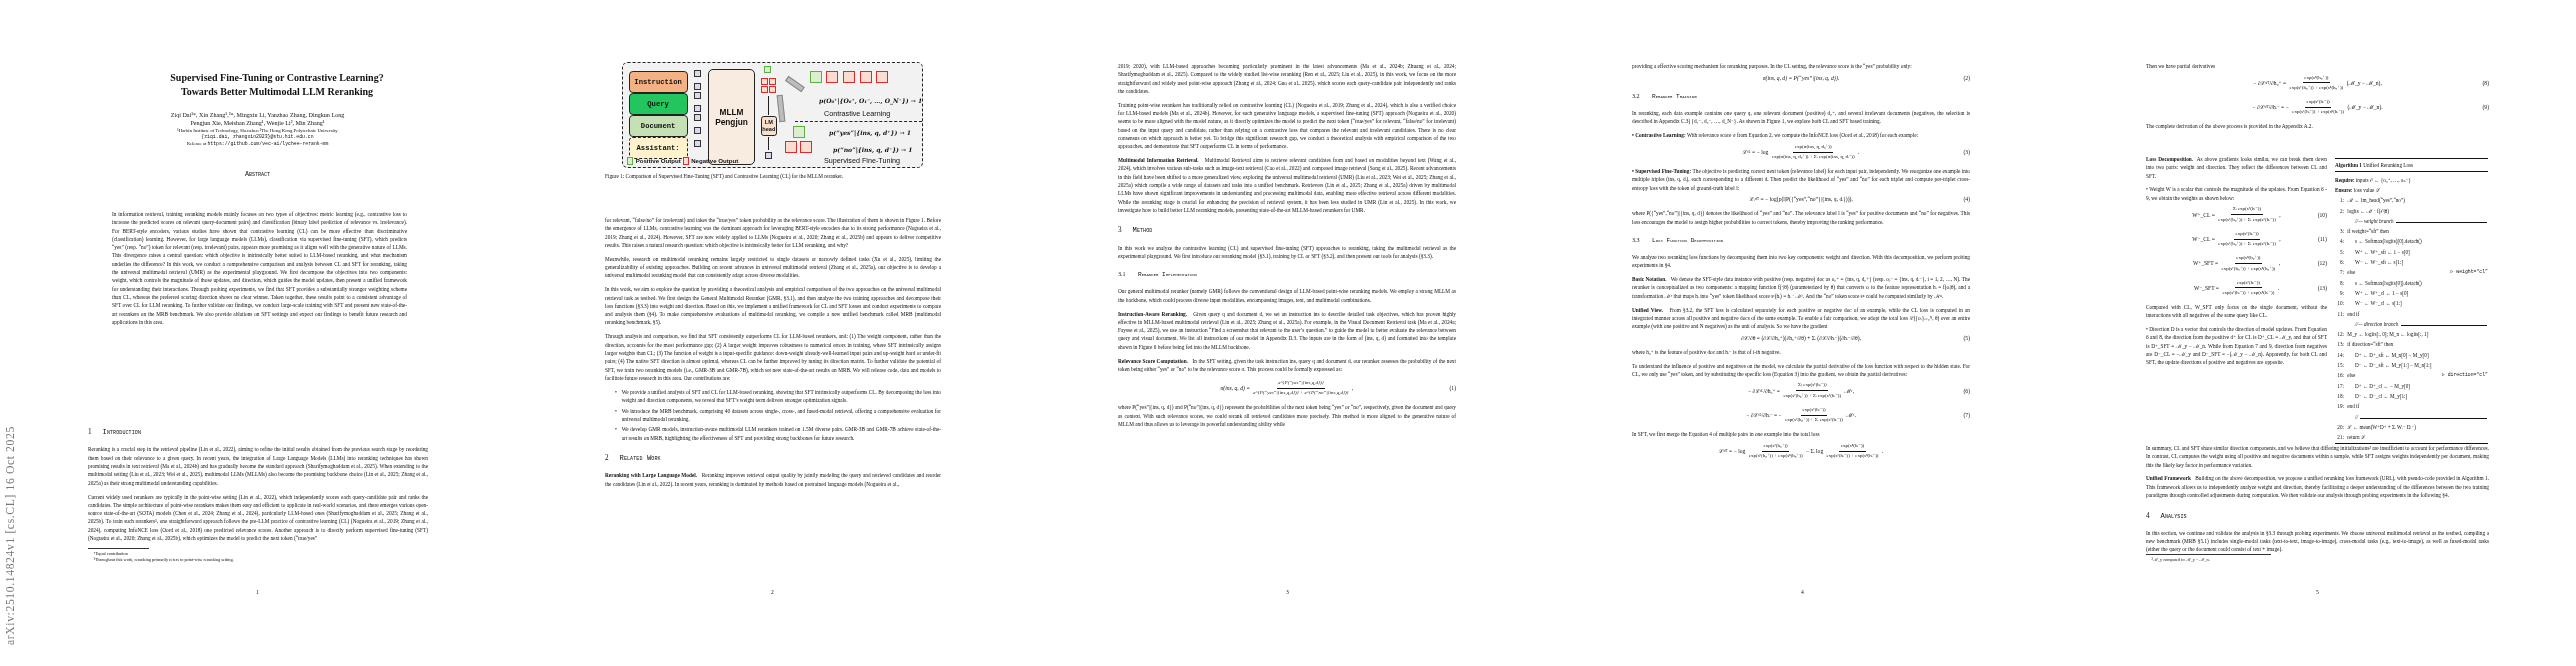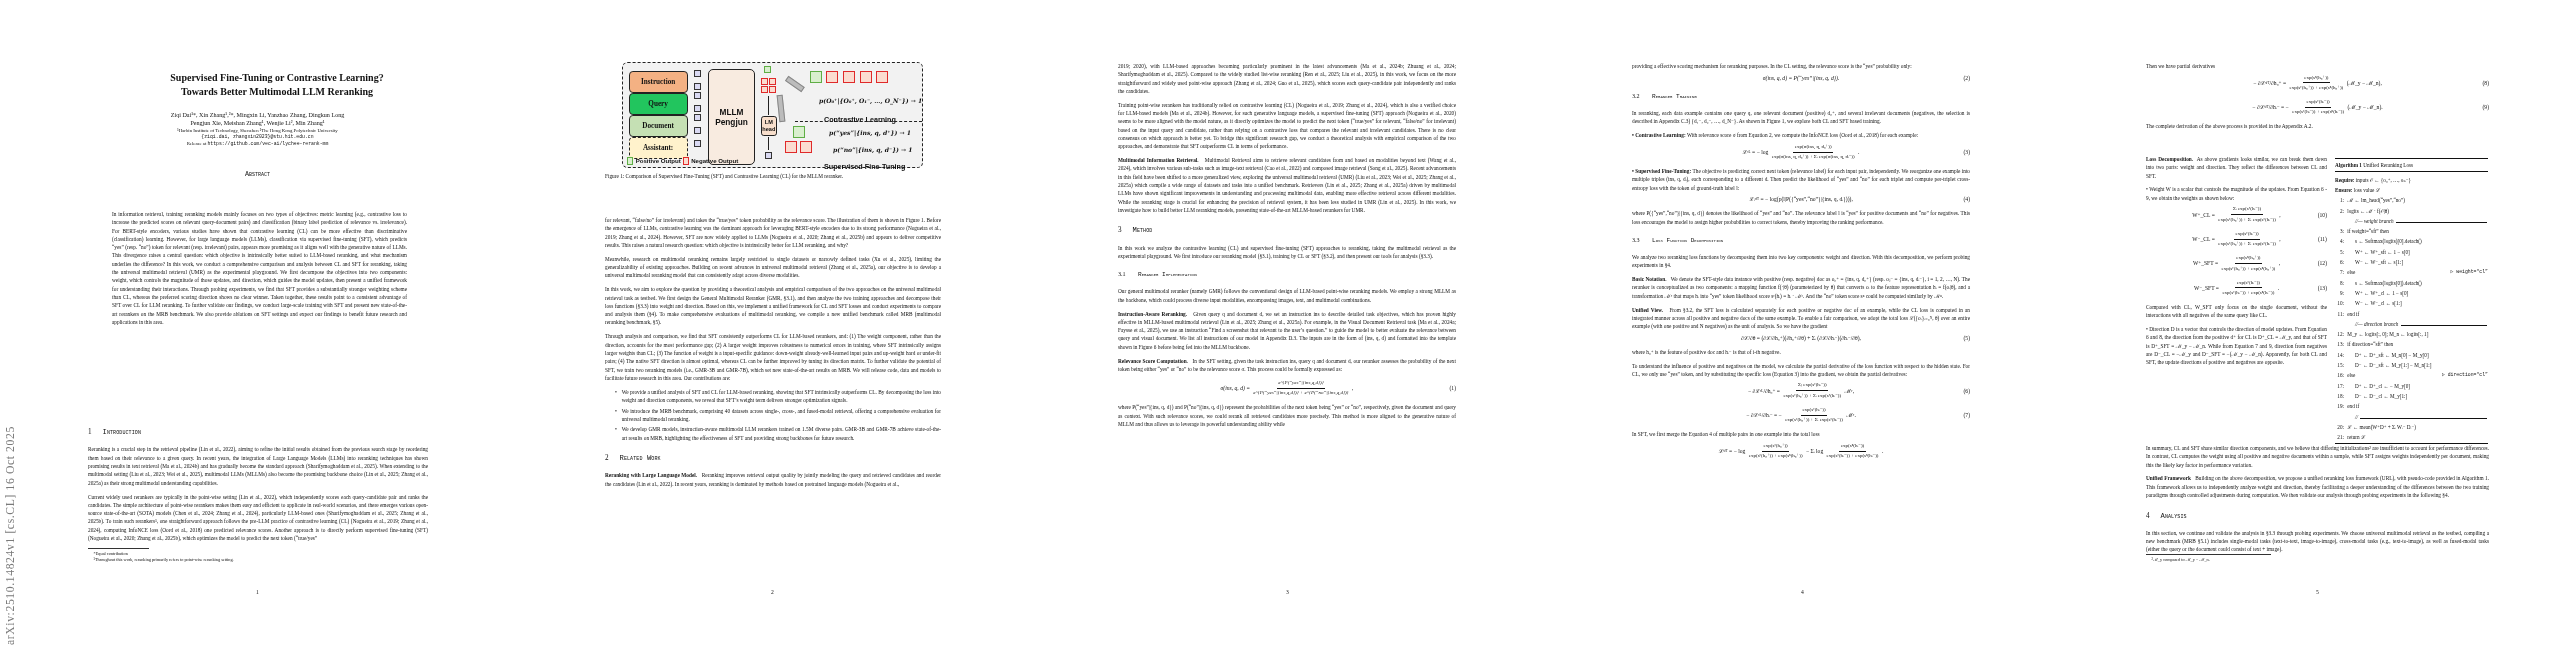--- a/index.html
+++ b/index.html
@@ -33,31 +33,31 @@
   .title { position: absolute; top: 71px; left: 0; width: 100%; text-align: center; font-size: 10px; font-weight: bold; line-height: 14px; padding-left: 39px; }
   .authors { position: absolute; top: 111px; left: 0; width: 100%; text-align: center; font-size: 6.1px; line-height: 8.3px; }
   .authors .aff { font-size: 4.8px; line-height: 6.7px; }
   .authors .mail { font-size: 4.8px; line-height: 6.7px; }
   .abstract-h { position: absolute; top: 170px; left: 0; width: 100%; text-align: center; font-size: 6.7px; }
   .abstract { position: absolute; top: 210px; left: 112px; width: 295px; font-size: 5.3px; line-height: 8.3px; text-align: justify; }
   .arxiv { position: absolute; left: 4.4px; top: 645px; transform: rotate(-90deg); transform-origin: left top; font-family: "Liberation Serif", serif; font-size: 11.7px; color: #7a7a7a; white-space: nowrap; letter-spacing: 0.6px; }
 
   
   .fig { position: absolute; top: 62px; left: 107px; width: 301px; height: 106px; border: 1.1px dashed #222; border-radius: 5.6px; background: #f2f2f2; }
-  .fig .box { position: absolute; left: 5.6px; width: 59px; height: 22px; border: 1.1px solid #222; border-radius: 3.9px; display: flex; align-items: center; justify-content: center; font-family: Liberation Serif, serif; font-weight: bold; font-size: 7.2px; }
+  .fig .box { position: absolute; left: 5.6px; width: 59px; height: 22px; border: 1.1px solid #222; border-radius: 3.9px; display: flex; align-items: center; justify-content: center; font-family: Liberation Mono, monospace; font-weight: bold; font-size: 7.2px; }
   .fig .tok { position: absolute; width: 7.2px; height: 7.2px; background: #d9d9f2; border: 0.8px solid #333; }
   .fig .mllm { position: absolute; left: 85px; top: 5.6px; width: 47px; height: 96px; border: 1.1px solid #222; border-radius: 5px; background: #f8ebe0; display: flex; align-items: center; justify-content: center; text-align: center; font-family: "Liberation Sans", sans-serif; font-weight: bold; font-size: 8.3px; line-height: 10px; }
   .fig .lmhead { position: absolute; left: 138px; top: 53px; width: 15.6px; height: 20px; border: 1.1px solid #222; border-radius: 2.8px; background: #f8dfcc; display: flex; align-items: center; justify-content: center; text-align: center; font-family: "Liberation Sans", sans-serif; font-weight: bold; font-size: 5.6px; line-height: 6.7px; }
   .fig .sq { position: absolute; width: 7.2px; height: 7.2px; border: 0.8px solid; }
   .fig .sq.g { border-color: #5fae45; background: #d9efce; }
   .fig .sq.r { border-color: #e02a2a; background: #fbdcd0; }
   .fig .big { position: absolute; width: 12.2px; height: 12.2px; border: 1.1px solid; }
   .fig .big.g { border-color: #5fae45; background: #d9efce; }
   .fig .big.r { border-color: #e02a2a; background: #fbdcd0; }
-  .fig .lbl { position: absolute; font-family: "Liberation Sans", sans-serif; font-weight: bold; font-size: 7.2px; white-space: nowrap; margin-top: 6px; }
+  .fig .lbl { position: absolute; font-family: "Liberation Sans", sans-serif; font-weight: normal; font-size: 7.2px; white-space: nowrap; }
   .fig .formula { position: absolute; font-family: "DejaVu Serif", serif; font-style: italic; font-weight: bold; font-size: 6.1px; white-space: nowrap; }
   .fig .divider { position: absolute; left: 172px; right: 0; top: 58px; border-top: 1.1px dashed #222; }
   .fig .arrow { position: absolute; background: #bcbcbc; border: 0.6px solid #888; }
   .fig .vline { position: absolute; width: 0.8px; background: #222; }
   .fig .legend { position: absolute; left: 4.4px; bottom: 2.2px; font-family: "Liberation Sans", sans-serif; font-weight: bold; font-size: 6.1px; display: flex; align-items: center; gap: 2.2px; }
   .fig .legend .sw { display: inline-block; width: 6.1px; height: 7.8px; border: 0.8px solid; }
   .figcap { position: absolute; top: 172px; left: 90px; width: 336px; font-size: 5.3px; line-height: 8.3px; text-align: justify; }
 
   
   .algo { position: absolute; left: 275px; top: 158px; width: 153px; font-size: 5.2px; line-height: 10.3px; }

